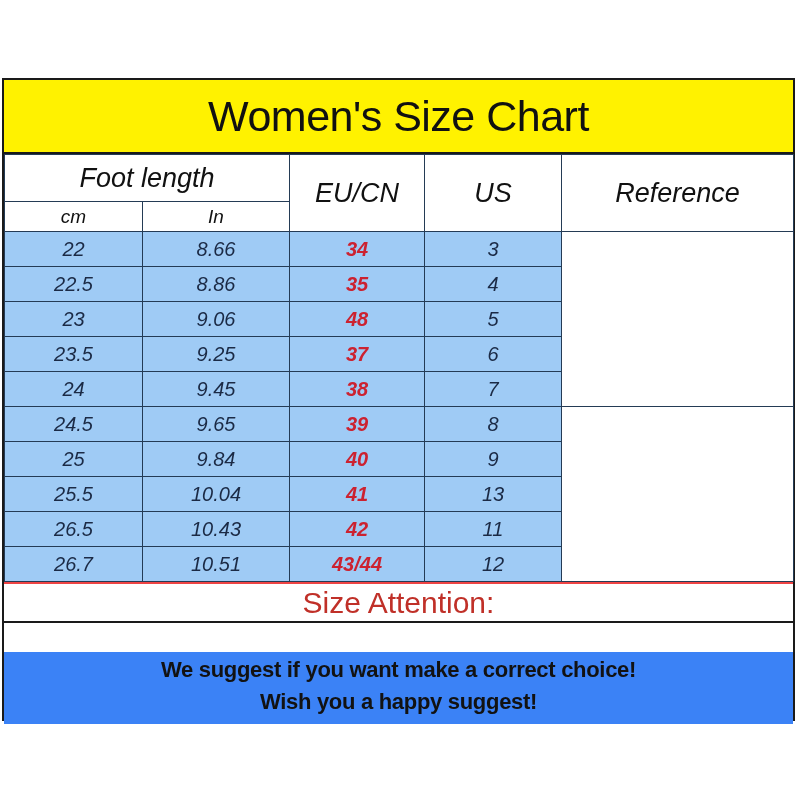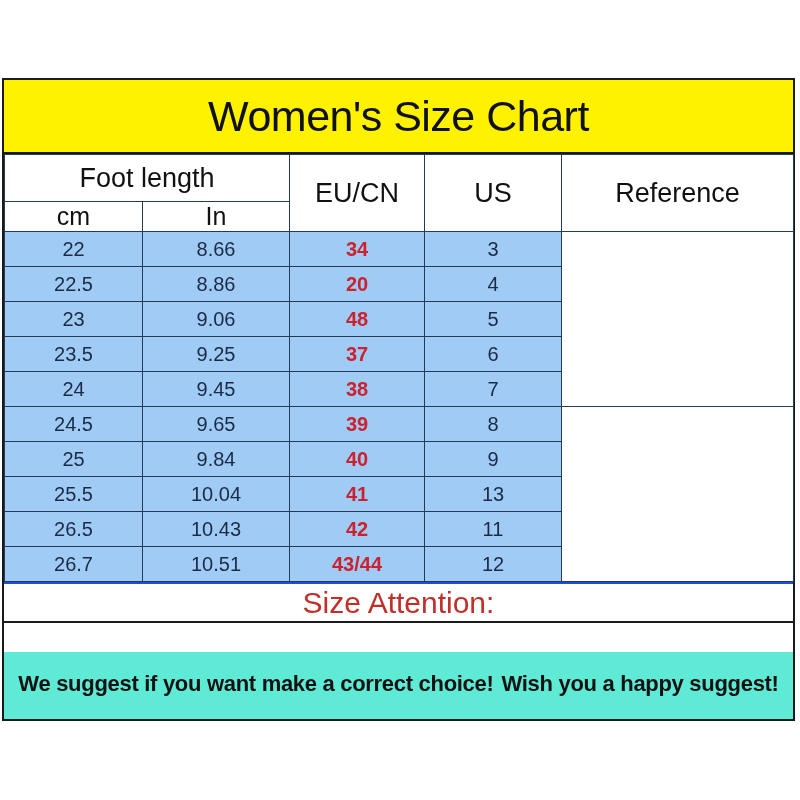--- a/index.html
+++ b/index.html
@@ -56,20 +56,21 @@
     width: 100%;
     border-collapse: collapse;
     table-layout: fixed;
   }
   .tbl td, .tbl th {
     border: 1px solid #243b55;
     text-align: center;
     vertical-align: middle;
     font-weight: 400;
     padding: 0;
+    font-style: italic;
   }
 
   
   col.c-cm   { width: 138px; }
   col.c-in   { width: 147px; }
   col.c-eu   { width: 135px; }
   col.c-us   { width: 137px; }
   col.c-ref  { width: 232px; }
 
   
@@ -77,21 +78,21 @@
     background: #ffffff;
     color: #111111;
     font-size: 27px;
     height: 47px;
     border-color: #1a1a1a;
     line-height: 1;
   }
   .subhdr-cell {
     background: #ffffff;
     color: #111111;
-    font-size: 25px;
+    font-size: 19px;
     height: 30px;
     border-color: #1a1a1a;
     line-height: 1;
   }
   .hdr-cell.merge-v { height: 77px; }
 
   
   .data-cell {
     background: #9FCBF5;
     color: #1b2a45;
@@ -117,39 +118,39 @@
     width: 100%;
     height: 100%;
     overflow: hidden;
     background: #ffffff;
   }
 
   
   .attention-row {
     flex: 0 0 auto;
     height: 41px;
-    border-top: 2px solid #1d4ed8;
+    border-top: 2px solid #ef4444;
     border-bottom: 2px solid #1a1a1a;
     background: #ffffff;
     display: flex;
     align-items: center;
     justify-content: center;
   }
   .attention-row .attention-text {
     font-size: 30px;
     color: #C03028;
     line-height: 1;
   }
 
   
   .notes {
     flex: 1 1 auto;
-    background: #5eead4;
-    display: flex;
-    flex-direction: row;
+    background: #3b82f6;
+    display: flex;
+    flex-direction: column;
     align-items: center;
     justify-content: center;
     gap: 8px;
     padding: 6px 0 10px 0;
     margin-top: 29px;
   }
   .note-line {
     font-size: 22px;
     font-weight: bold;
     color: #121212;
@@ -200,21 +201,21 @@
             <div class="ref-box">
               
               
             </div>
           </td>
         </tr>
 
         <tr>
           <td class="data-cell">22.5</td>
           <td class="data-cell">8.86</td>
-          <td class="data-cell eu">20</td>
+          <td class="data-cell eu">35</td>
           <td class="data-cell">4</td>
         </tr>
         <tr>
           <td class="data-cell">23</td>
           <td class="data-cell">9.06</td>
           <td class="data-cell eu">48</td>
           <td class="data-cell">5</td>
         </tr>
         <tr>
           <td class="data-cell">23.5</td>

